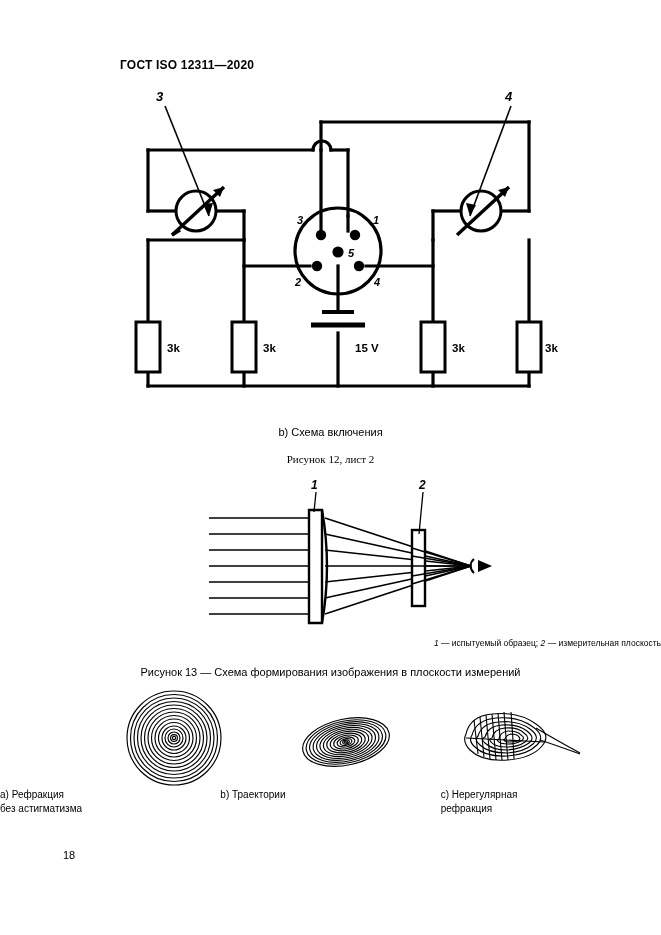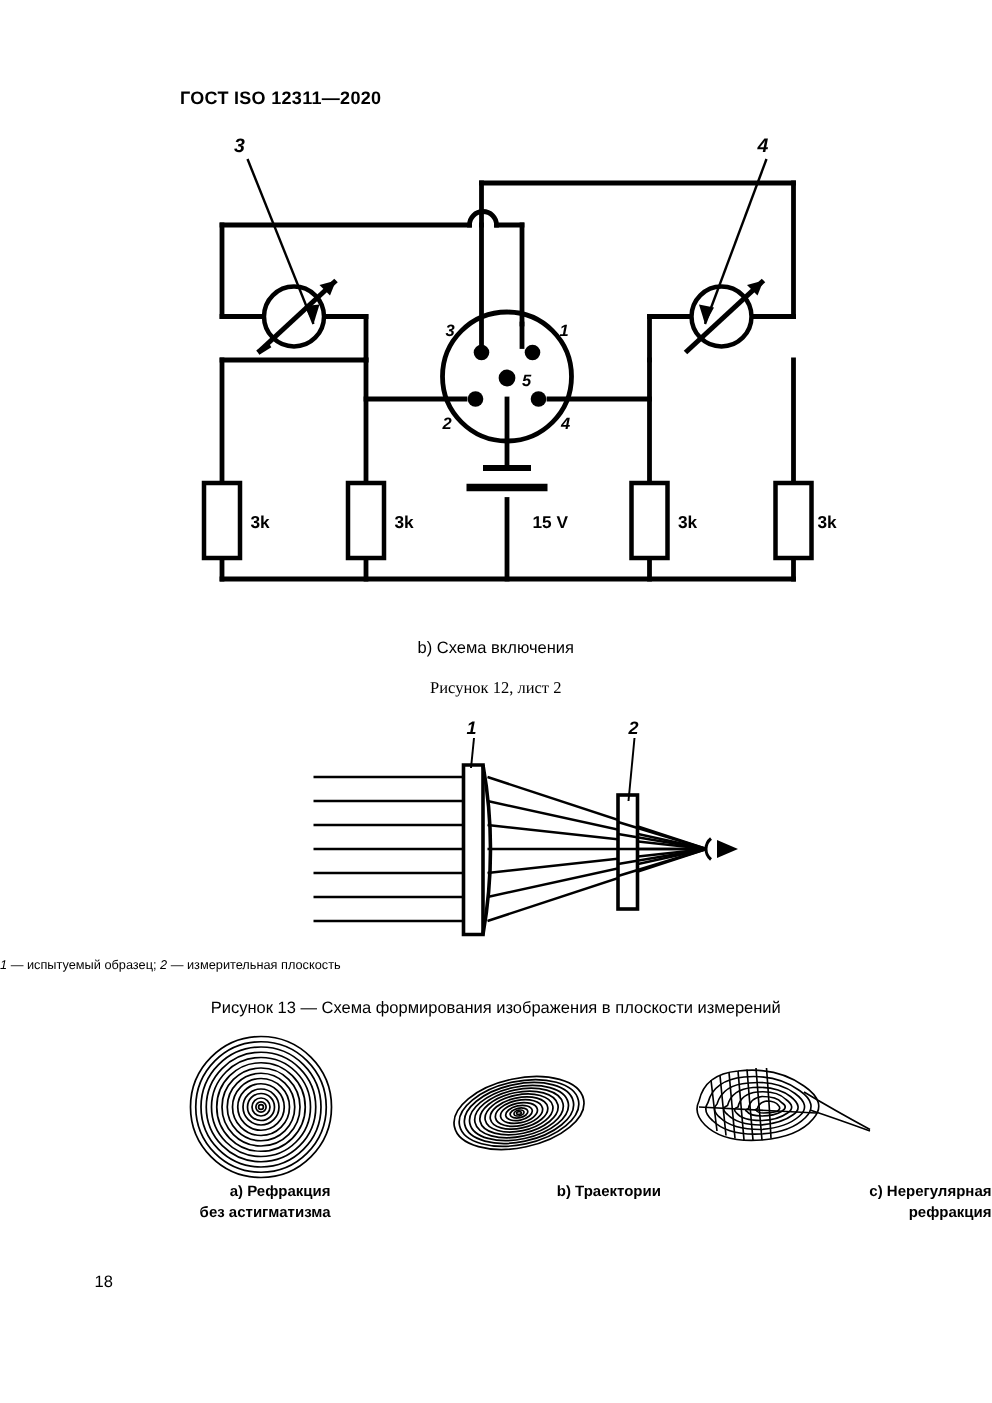--- a/index.html
+++ b/index.html
@@ -21,41 +21,41 @@
     position:absolute; left:63px; top:849px;
     font-size:11px;
   }
 
   
   .caption {
     position:absolute; width:661px; left:0; text-align:center;
     font-size:11px; line-height:15px;
   }
   .legend-note {
-    position:absolute; width:661px; left:0; text-align:left;
+    position:absolute; width:661px; left:0; text-align:right;
     font-size:8.5px;
   }
   .legend-note i { font-style:italic; }
 
   
   #fig12 { position:absolute; left:0; top:80px; width:661px; height:330px; }
   #fig12 svg { display:block; }
 
   
   #fig13 { position:absolute; left:0; top:478px; width:661px; height:155px; }
 
   
   #fig14 { position:absolute; left:0; top:690px; width:661px; height:100px; }
 
   .subcap-row {
     position:absolute; left:0; top:788px; width:661px;
     display:flex;
   }
   .subcap {
-    flex:1 1 0; text-align:right; font-size:10px; line-height:14px;font-weight:bold;
+    flex:1 1 0; text-align:left; font-size:10px; line-height:14px;
   }
   .subcap span { display:block; }
 
   svg text { font-family:"Liberation Sans", sans-serif; }
 </style>
 </head>
 <body>
 
 <div class="page">
 

